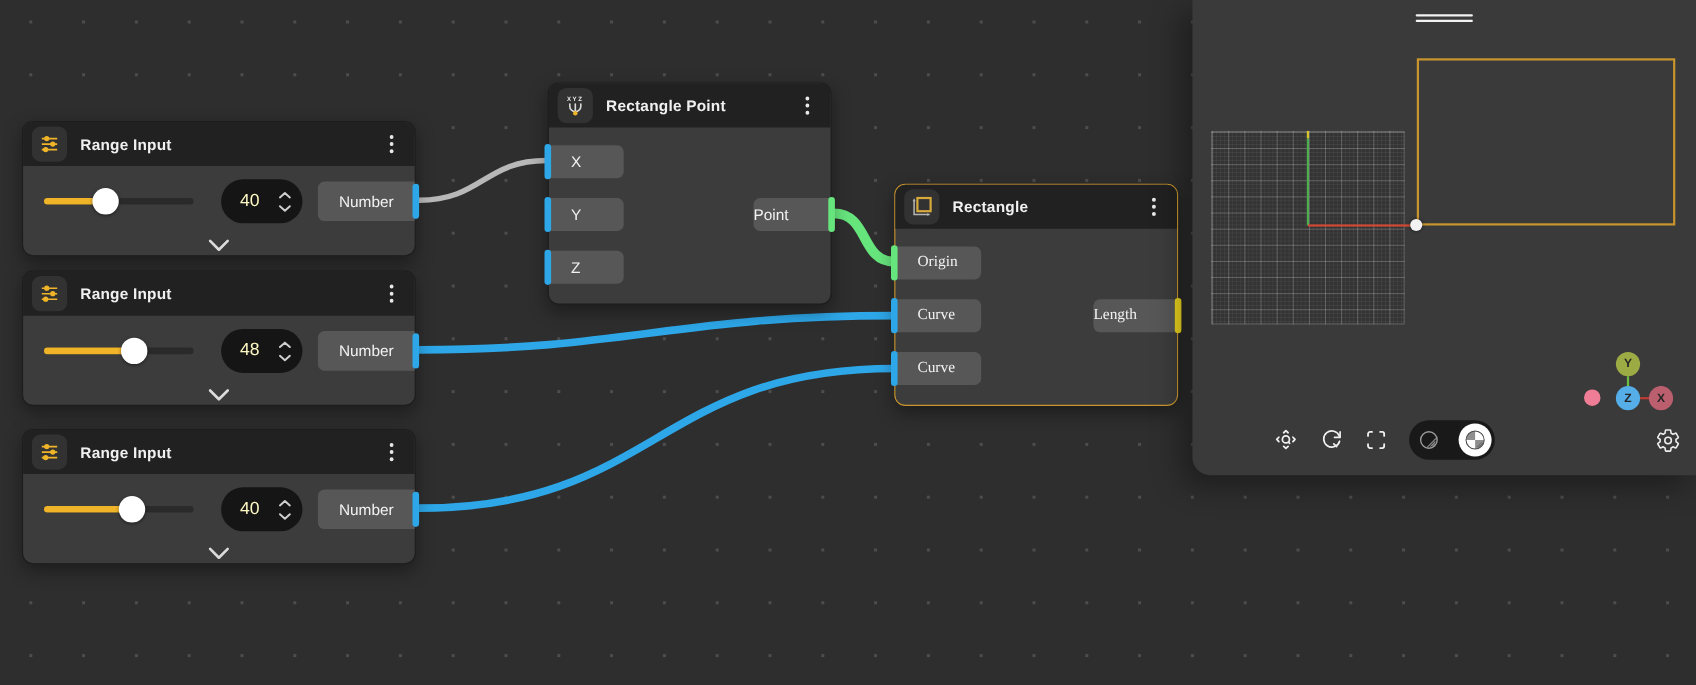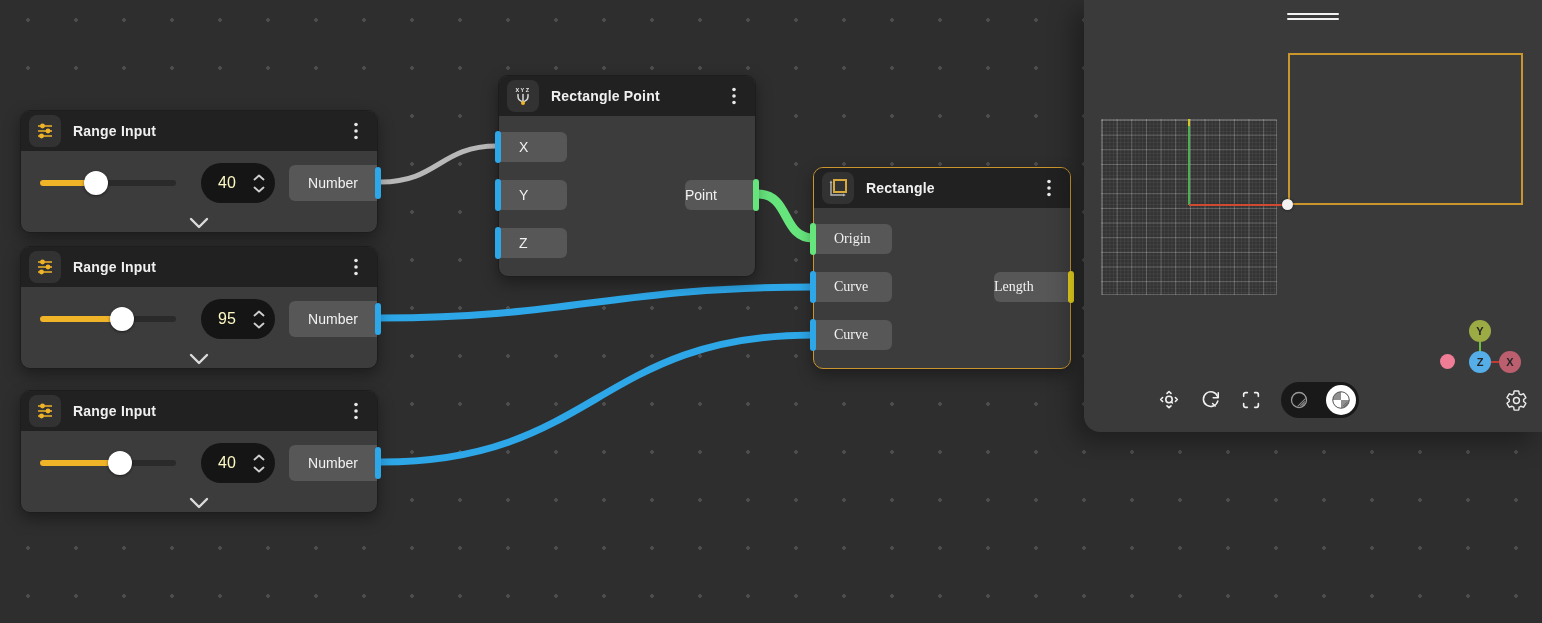--- a/index.html
+++ b/index.html
@@ -232,21 +232,21 @@
     </span>
   </div>
   <div class="range-body">
     <div class="slider">
       <div class="slider-track">
           <div class="slider-fill" style="width: 60%;"></div>
         </div>
       <div class="slider-thumb" style="left: 60%;"></div>
     </div>
     <div class="stepper">
-      <span class="stepper-value">95</span>
+      <span class="stepper-value">48</span>
       <span class="stepper-arrows">
         <svg class="arrow-btn" viewBox="0 0 12 7">
             <polyline points="1.5,5.5 6,1.5 10.5,5.5" fill="none" stroke="#cfcfcf" stroke-width="1.8" stroke-linecap="round" stroke-linejoin="round"></polyline>
           </svg>
         <svg class="arrow-btn" viewBox="0 0 12 7">
             <polyline points="1.5,1.5 6,5.5 10.5,1.5" fill="none" stroke="#cfcfcf" stroke-width="1.8" stroke-linecap="round" stroke-linejoin="round"></polyline>
           </svg>
       </span>
     </div>
     <div class="out-pill">

